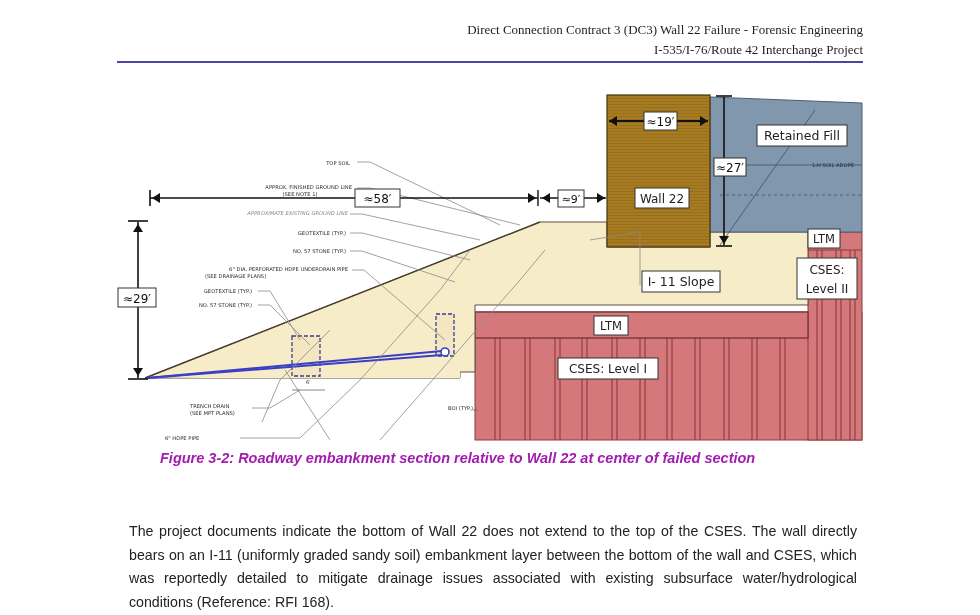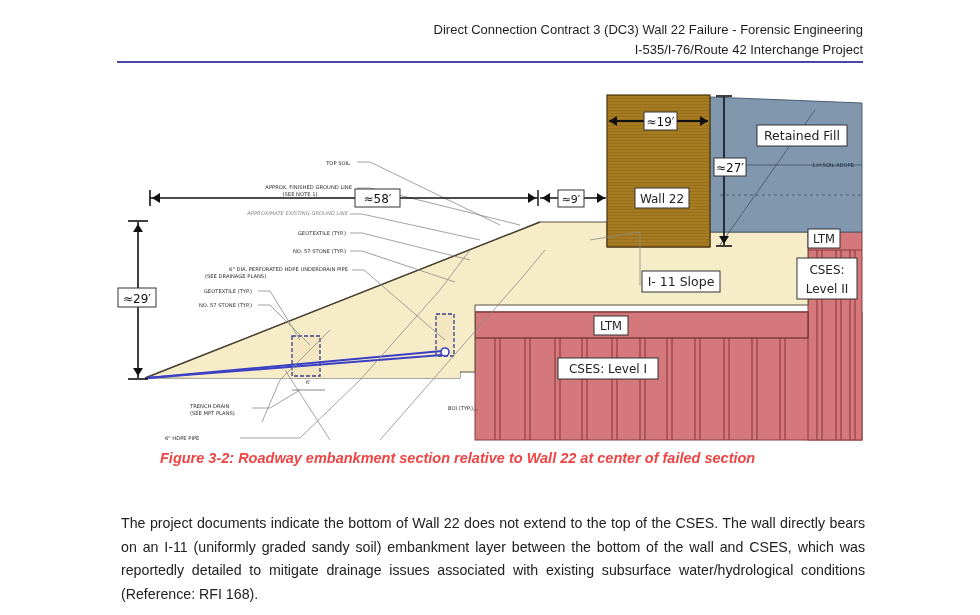--- a/index.html
+++ b/index.html
@@ -1,22 +1,22 @@
 <!DOCTYPE html>
 <html><head>
 <meta charset="utf-8">
 <style>
   html, body { margin: 0; padding: 0; background: #ffffff; }
   body { width: 980px; height: 615px; position: relative; overflow: hidden; font-family: "Liberation Sans", sans-serif; }
-  .header { position: absolute; right: 117px; top: 20px; text-align: right; font-family: Liberation Sans, sans-serif; font-size: 13px; color: #1e1e1e; line-height: 20px; }
+  .header { position: absolute; right: 117px; top: 20px; text-align: right; font-family: Liberation Serif, serif; font-size: 13px; color: #1e1e1e; line-height: 20px; }
   .header-rule { position: absolute; left: 117px; top: 61px; width: 746px; height: 2px; background: #4b47a8; }
   .figure { position: absolute; left: 0; top: 0; width: 980px; height: 460px; }
-  .caption { position: absolute; left: 160px; top: 450px; font-family: "Liberation Sans", sans-serif; font-style: italic; font-weight: bold; font-size: 14.5px; color: #ef4444; }
+  .caption { position: absolute; left: 160px; top: 450px; font-family: "Liberation Sans", sans-serif; font-style: italic; font-weight: bold; font-size: 14.5px; color: #a21caf; }
   .body-text { position: absolute; left: 117px; top: 508px; width: 752px; font-family: "Liberation Sans", sans-serif; font-size: 14.2px; line-height: 23.5px; color: #222; }
-  .body-text p { margin: 4px; text-align: justify; text-align-last: left; }
+  .body-text p { margin: 12px; text-align: justify; text-align-last: left; }
   svg text { font-family: "DejaVu Sans", sans-serif; }
 </style>
 </head>
 <body>
 
 <div class="header">
   <div>Direct Connection Contract 3 (DC3) Wall 22 Failure - Forensic Engineering</div>
   <div>I-535/I-76/Route 42 Interchange Project</div>
 </div>
 <div class="header-rule"></div>

